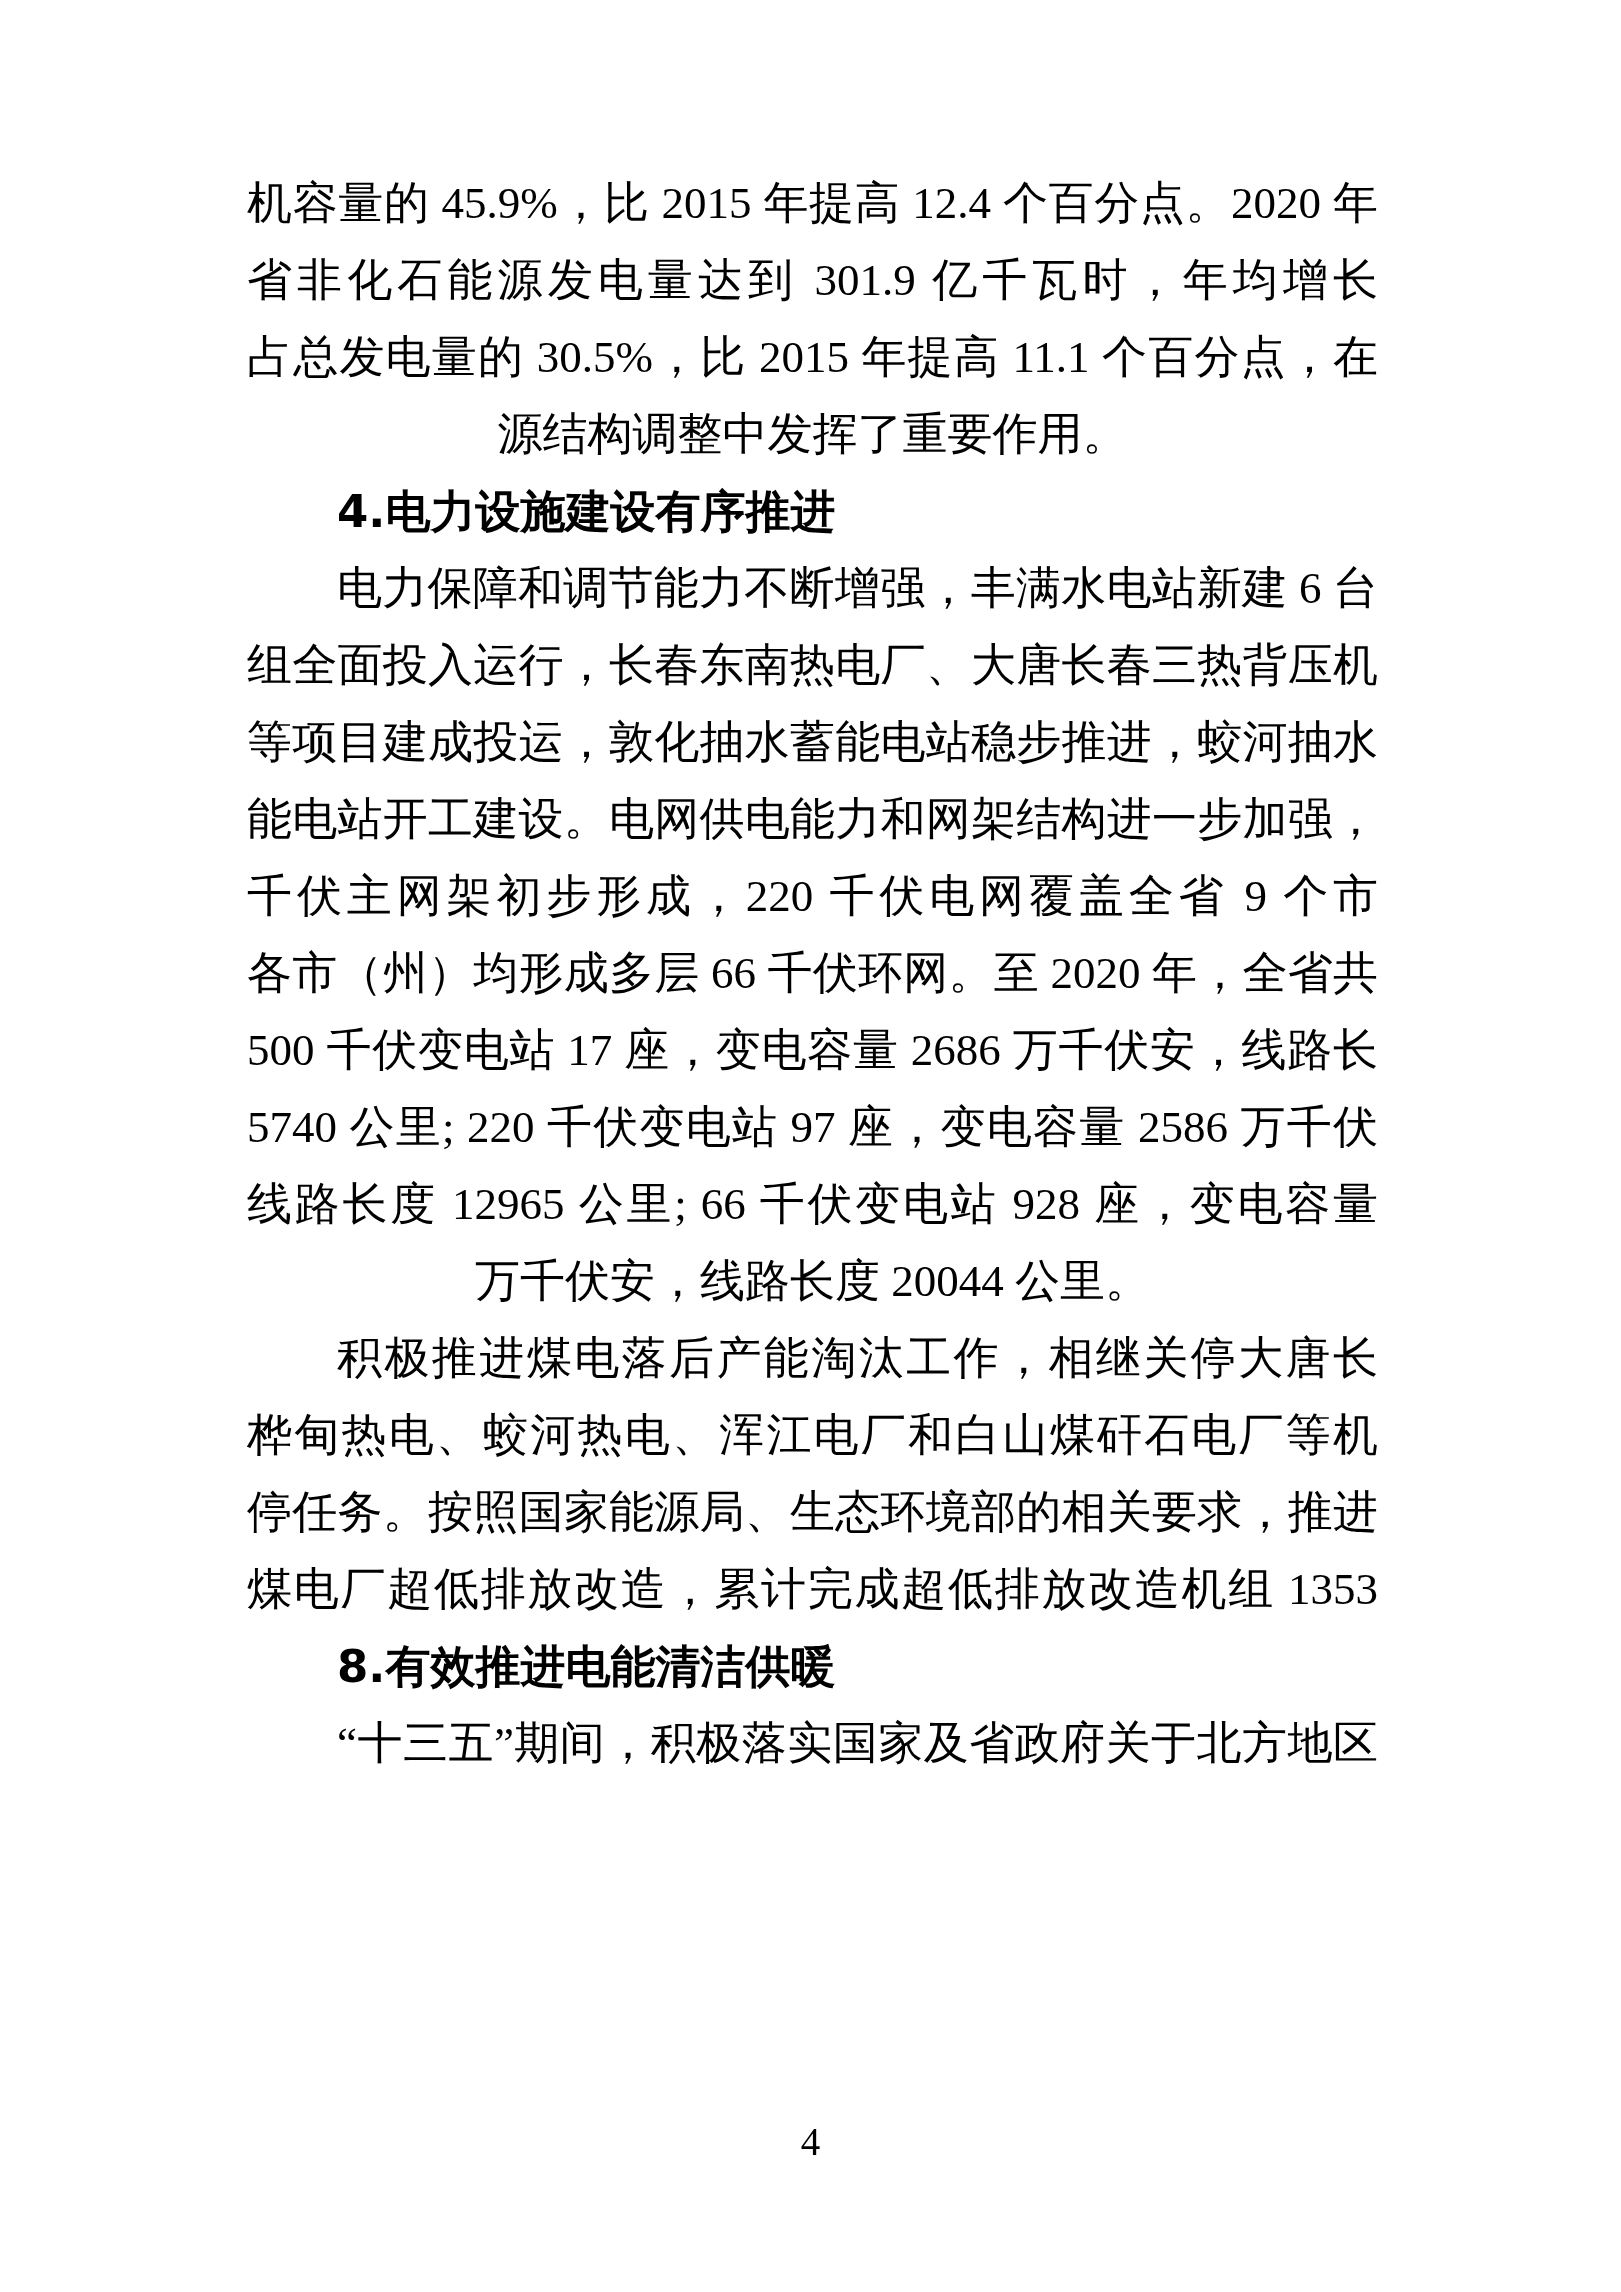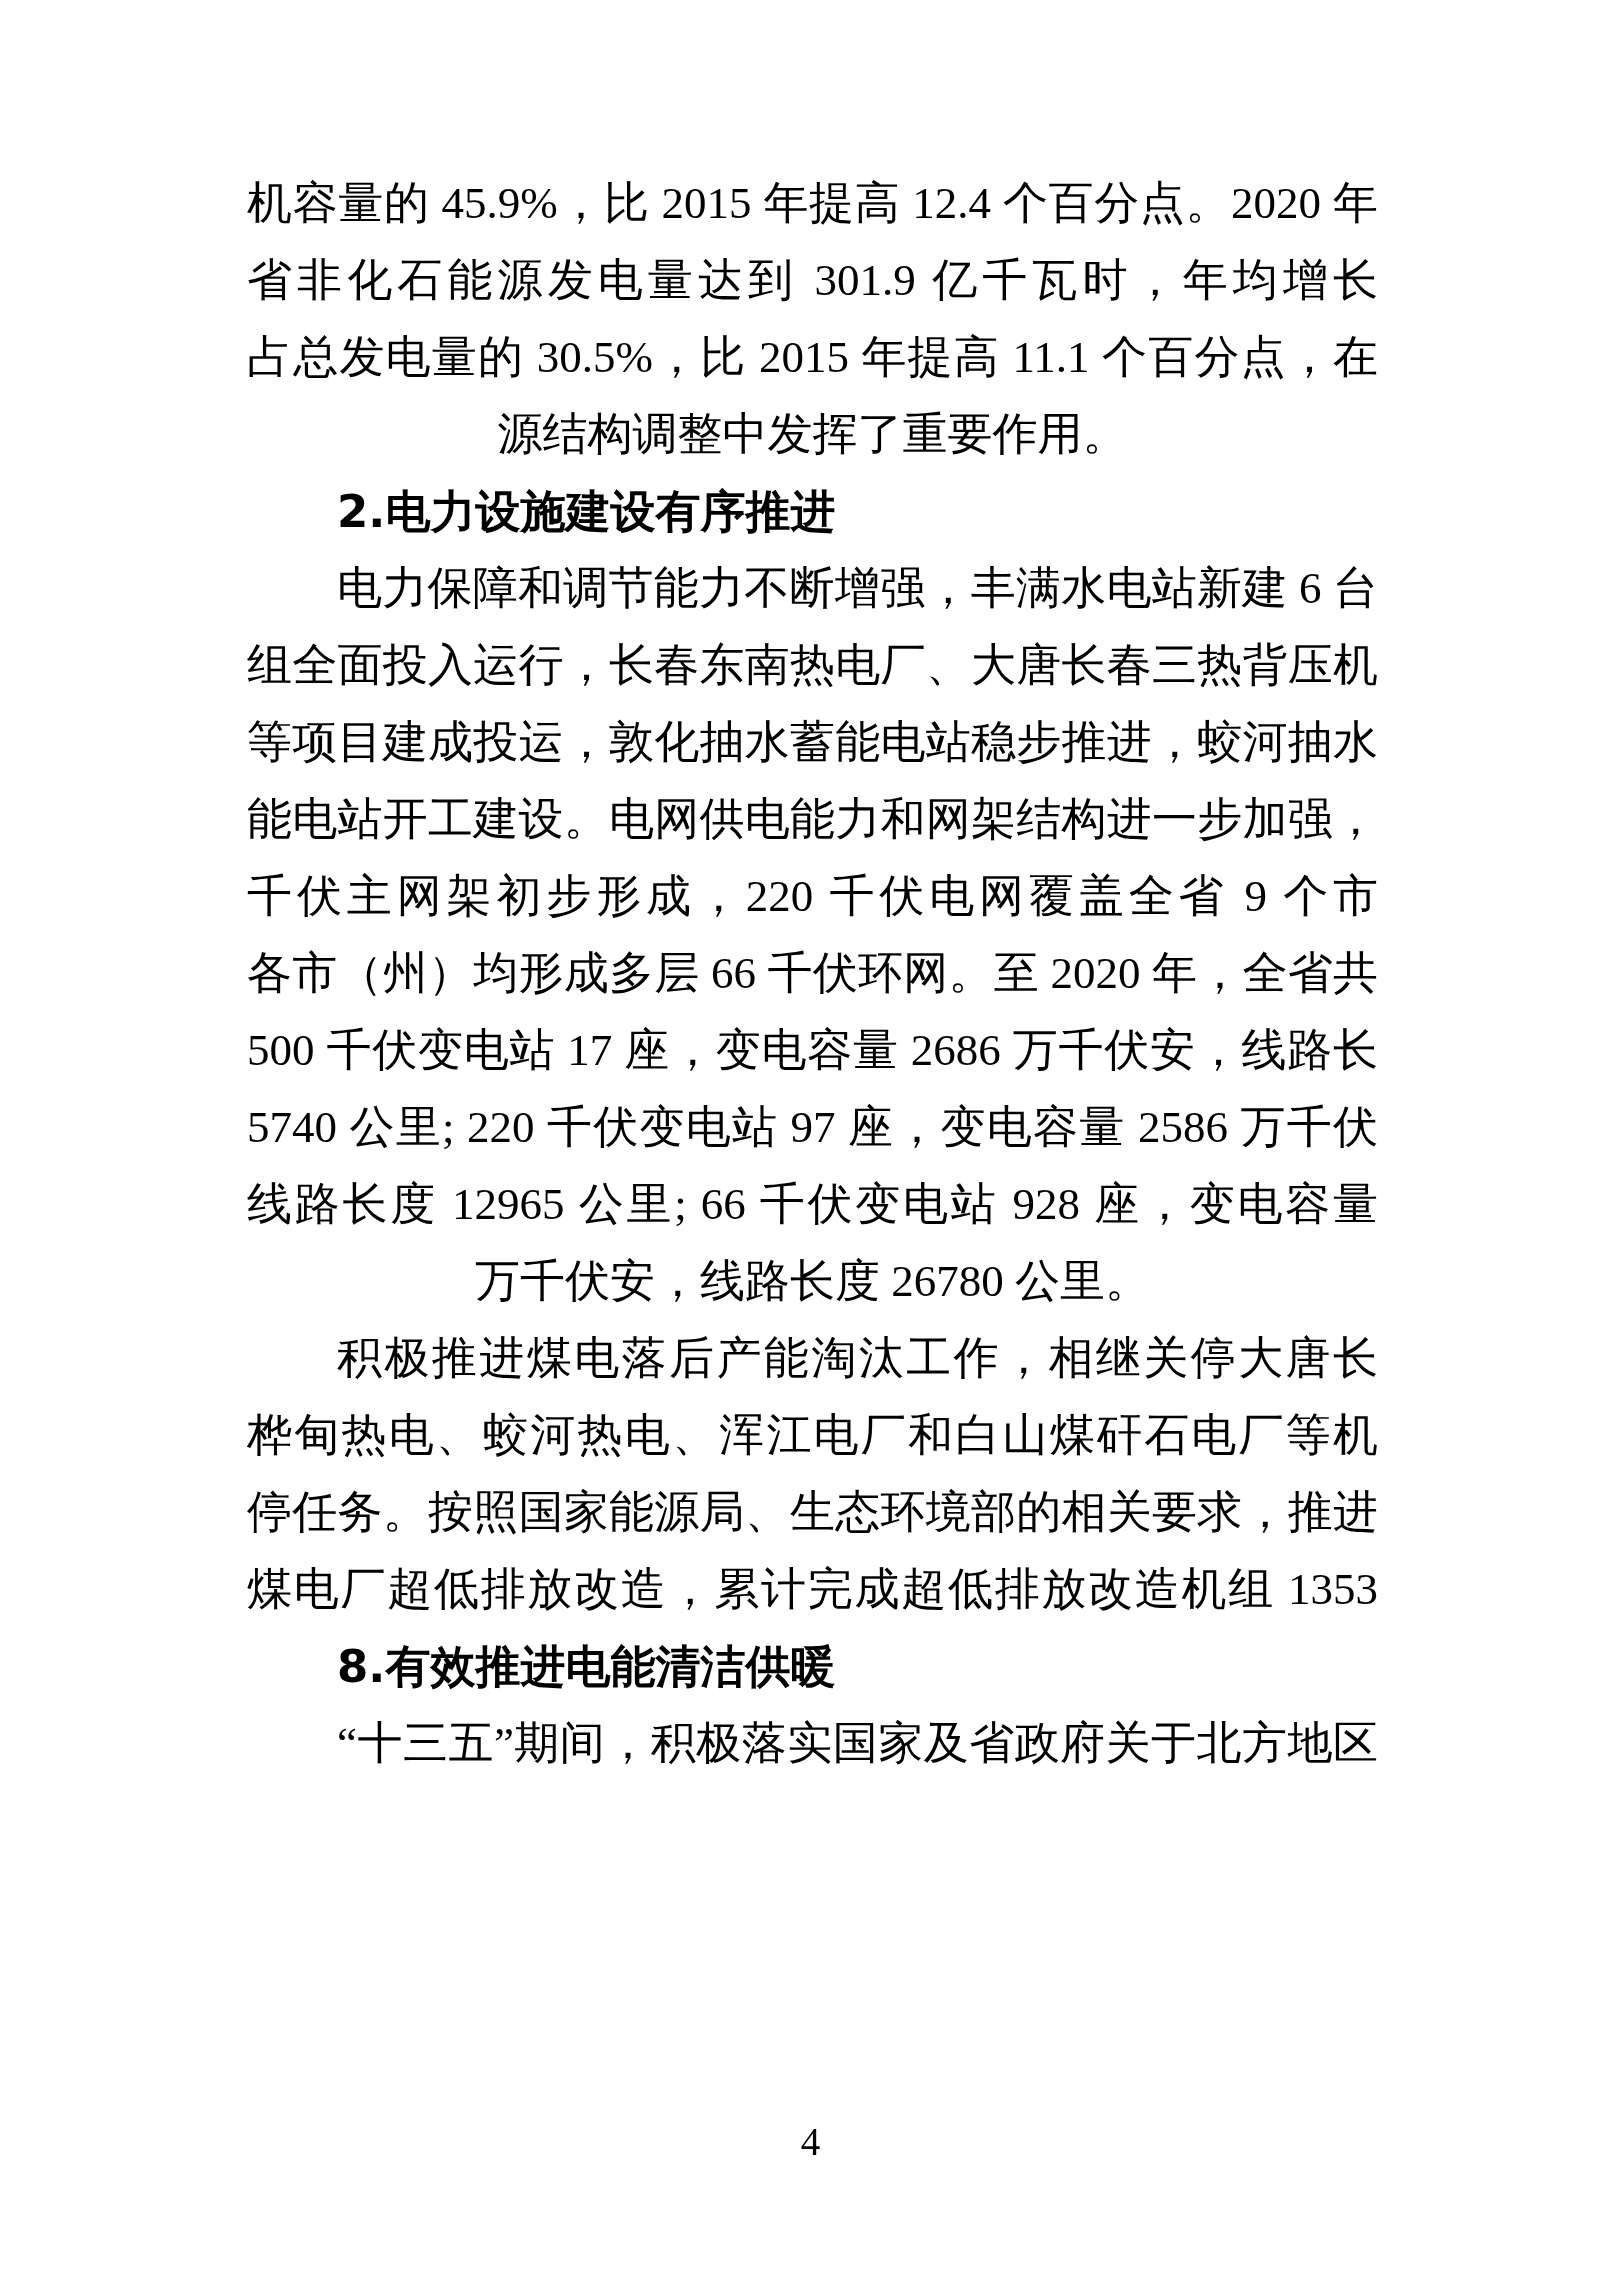--- a/index.html
+++ b/index.html
@@ -65,32 +65,32 @@
 <body>
 
 <div class="page">
   <div class="text-block">
       <div class="paragraph">
         <div class="line j">机容量的 45.9%，比 2015 年提高 12.4 个百分点。2020 年全</div>
         <div class="line j">省非化石能源发电量达到 301.9 亿千瓦时，年均增长 17.2%，</div>
         <div class="line j">占总发电量的 30.5%，比 2015 年提高 11.1 个百分点，在能</div>
         <div class="line">源结构调整中发挥了重要作用。</div>
       </div>
-      <div class="heading">2.电力设施建设有序推进</div>
+      <div class="heading">4.电力设施建设有序推进</div>
       <div class="paragraph">
         <div class="line j ind">电力保障和调节能力不断增强，丰满水电站新建 6 台机</div>
         <div class="line j">组全面投入运行，长春东南热电厂、大唐长春三热背压机组</div>
         <div class="line j">等项目建成投运，敦化抽水蓄能电站稳步推进，蛟河抽水蓄</div>
         <div class="line j">能电站开工建设。电网供电能力和网架结构进一步加强，500</div>
         <div class="line j">千伏主网架初步形成，220 千伏电网覆盖全省 9 个市（州），</div>
         <div class="line j">各市（州）均形成多层 66 千伏环网。至 2020 年，全省共有</div>
         <div class="line j">500 千伏变电站 17 座，变电容量 2686 万千伏安，线路长度</div>
         <div class="line j">5740 公里; 220 千伏变电站 97 座，变电容量 2586 万千伏安，</div>
         <div class="line j">线路长度 12965 公里; 66 千伏变电站 928 座，变电容量 2584</div>
-        <div class="line">万千伏安，线路长度 26780 公里。</div>
+        <div class="line">万千伏安，线路长度 20044 公里。</div>
       </div>
       <div class="paragraph">
         <div class="line j ind">积极推进煤电落后产能淘汰工作，相继关停大唐长山、</div>
         <div class="line j">桦甸热电、蛟河热电、浑江电厂和白山煤矸石电厂等机组，</div>
         <div class="line j">停任务。按照国家能源局、生态环境部的相关要求，推进燃</div>
         <div class="line j">煤电厂超低排放改造，累计完成超低排放改造机组 1353 万</div>
       </div>
       <div class="heading">8.有效推进电能清洁供暖</div>
       <div class="paragraph">
         <div class="line j ind">“十三五”期间，积极落实国家及省政府关于北方地区</div>

